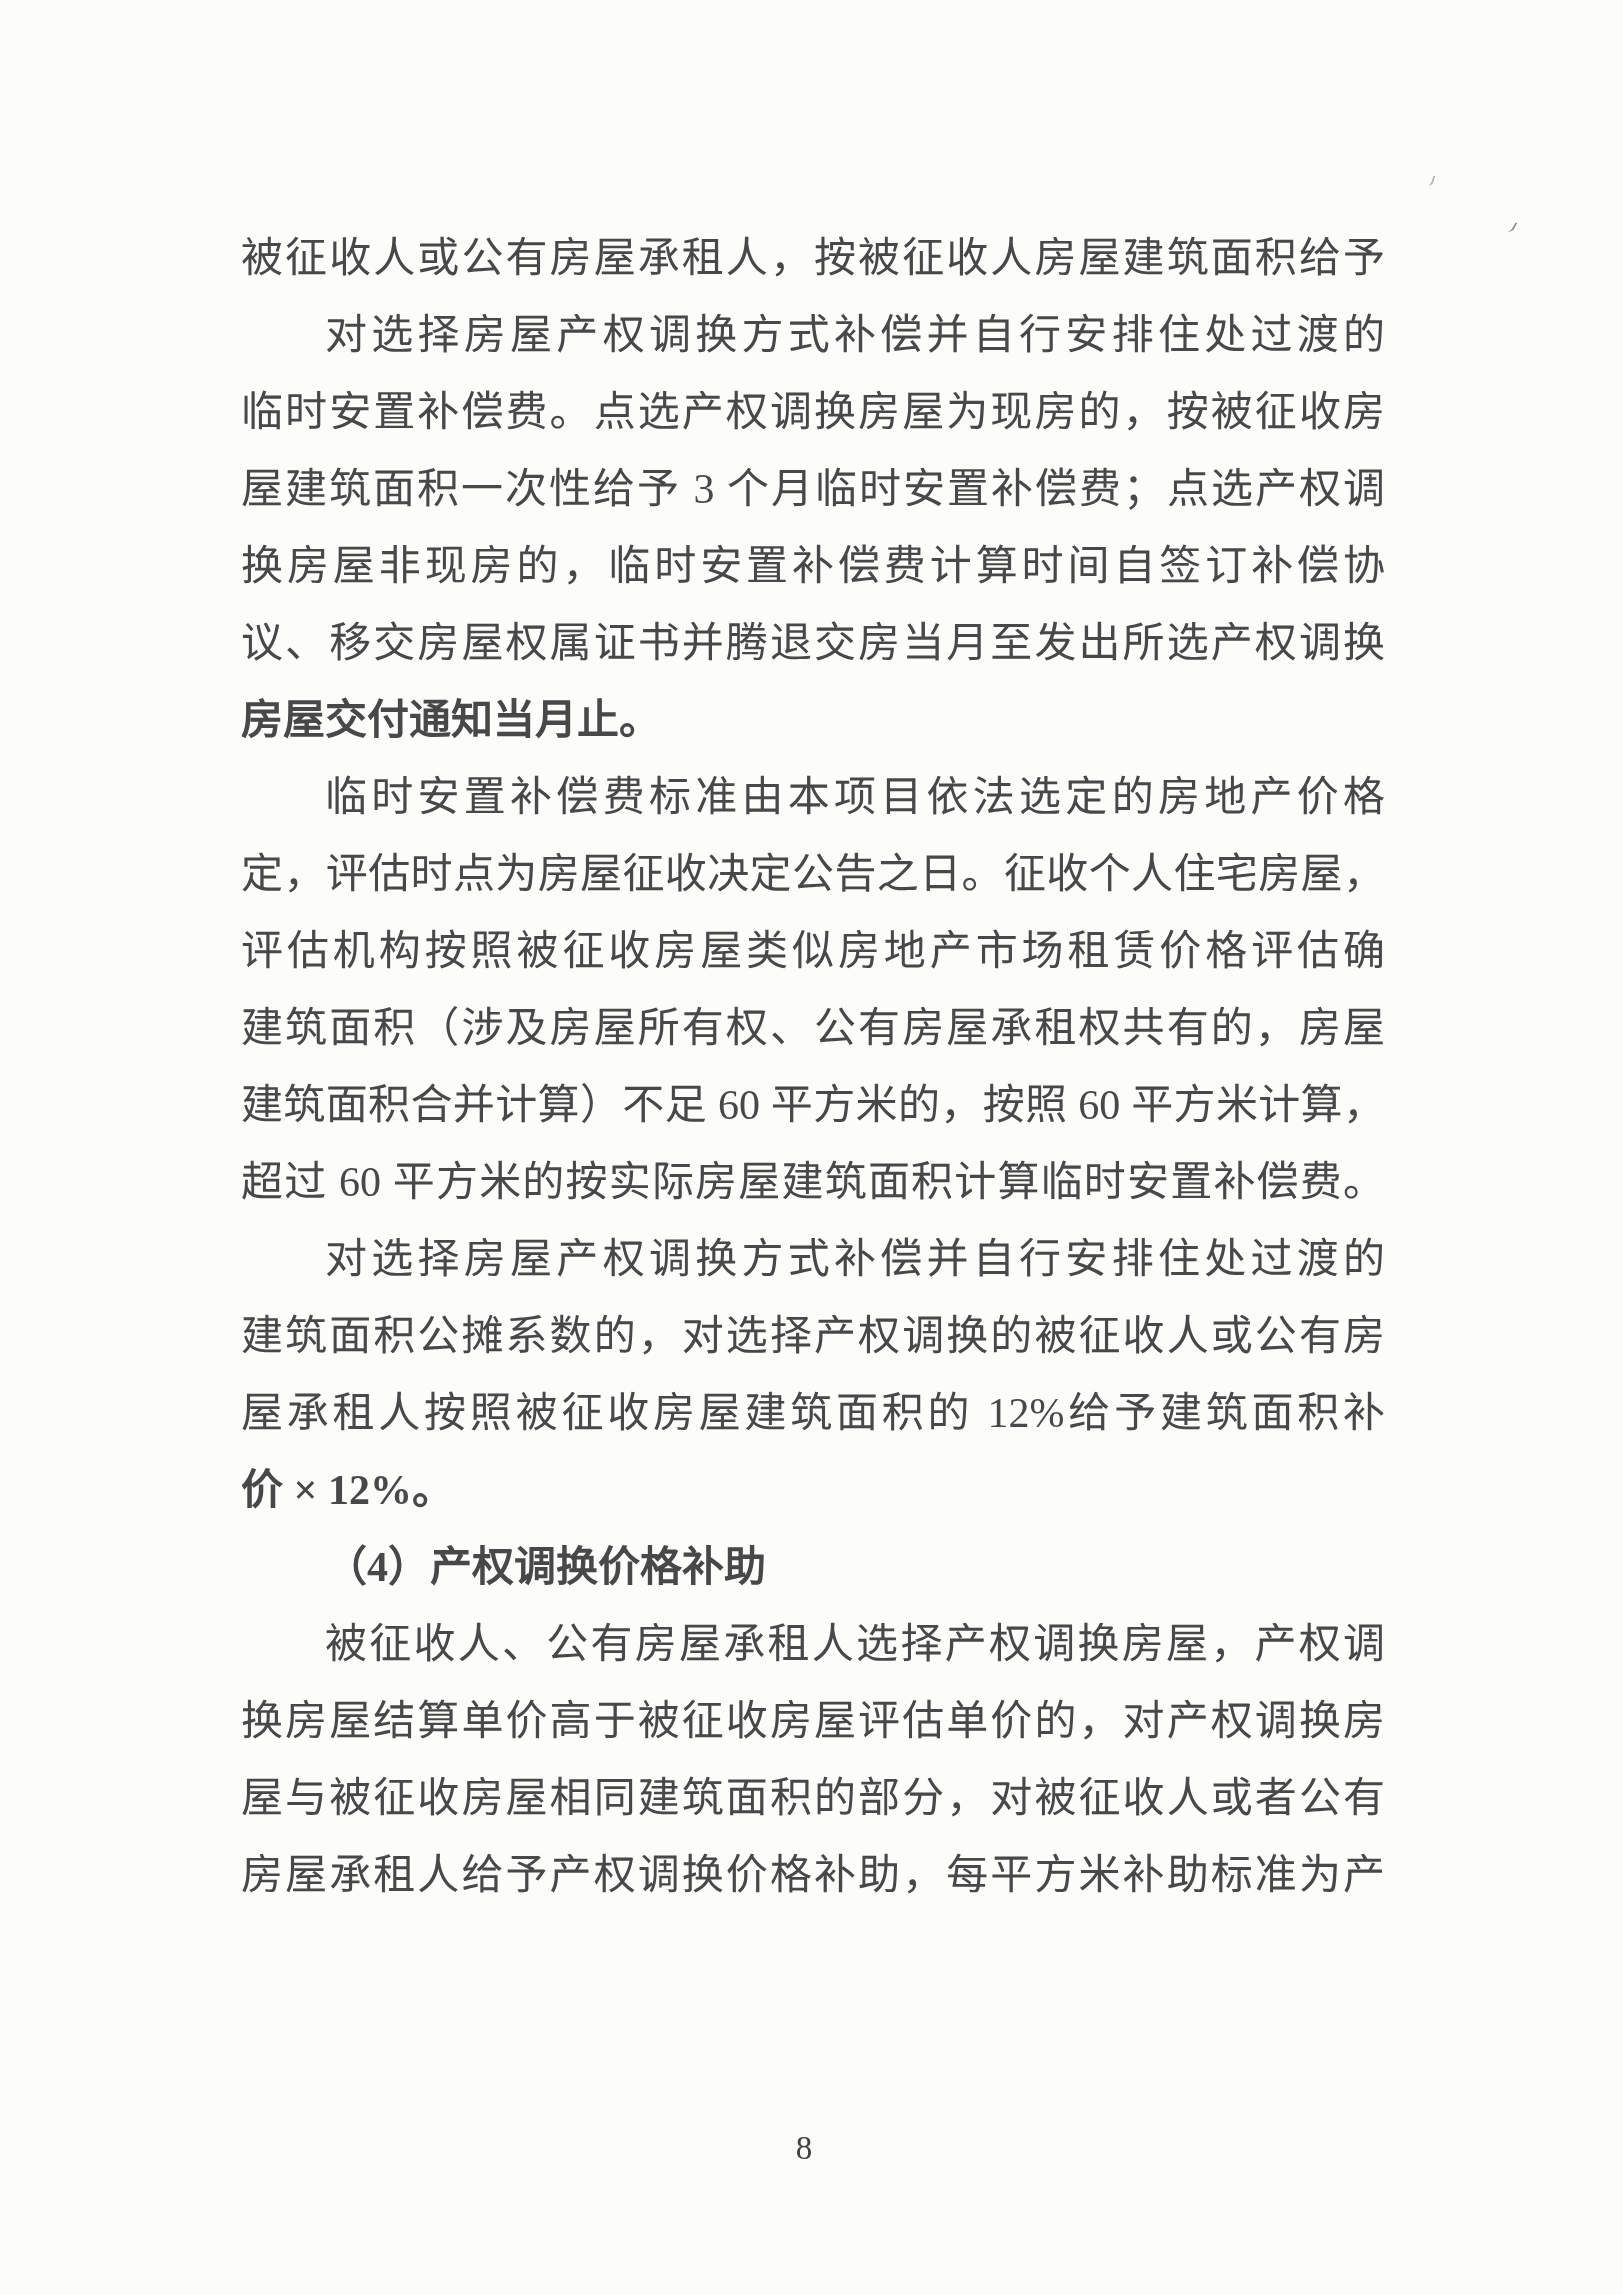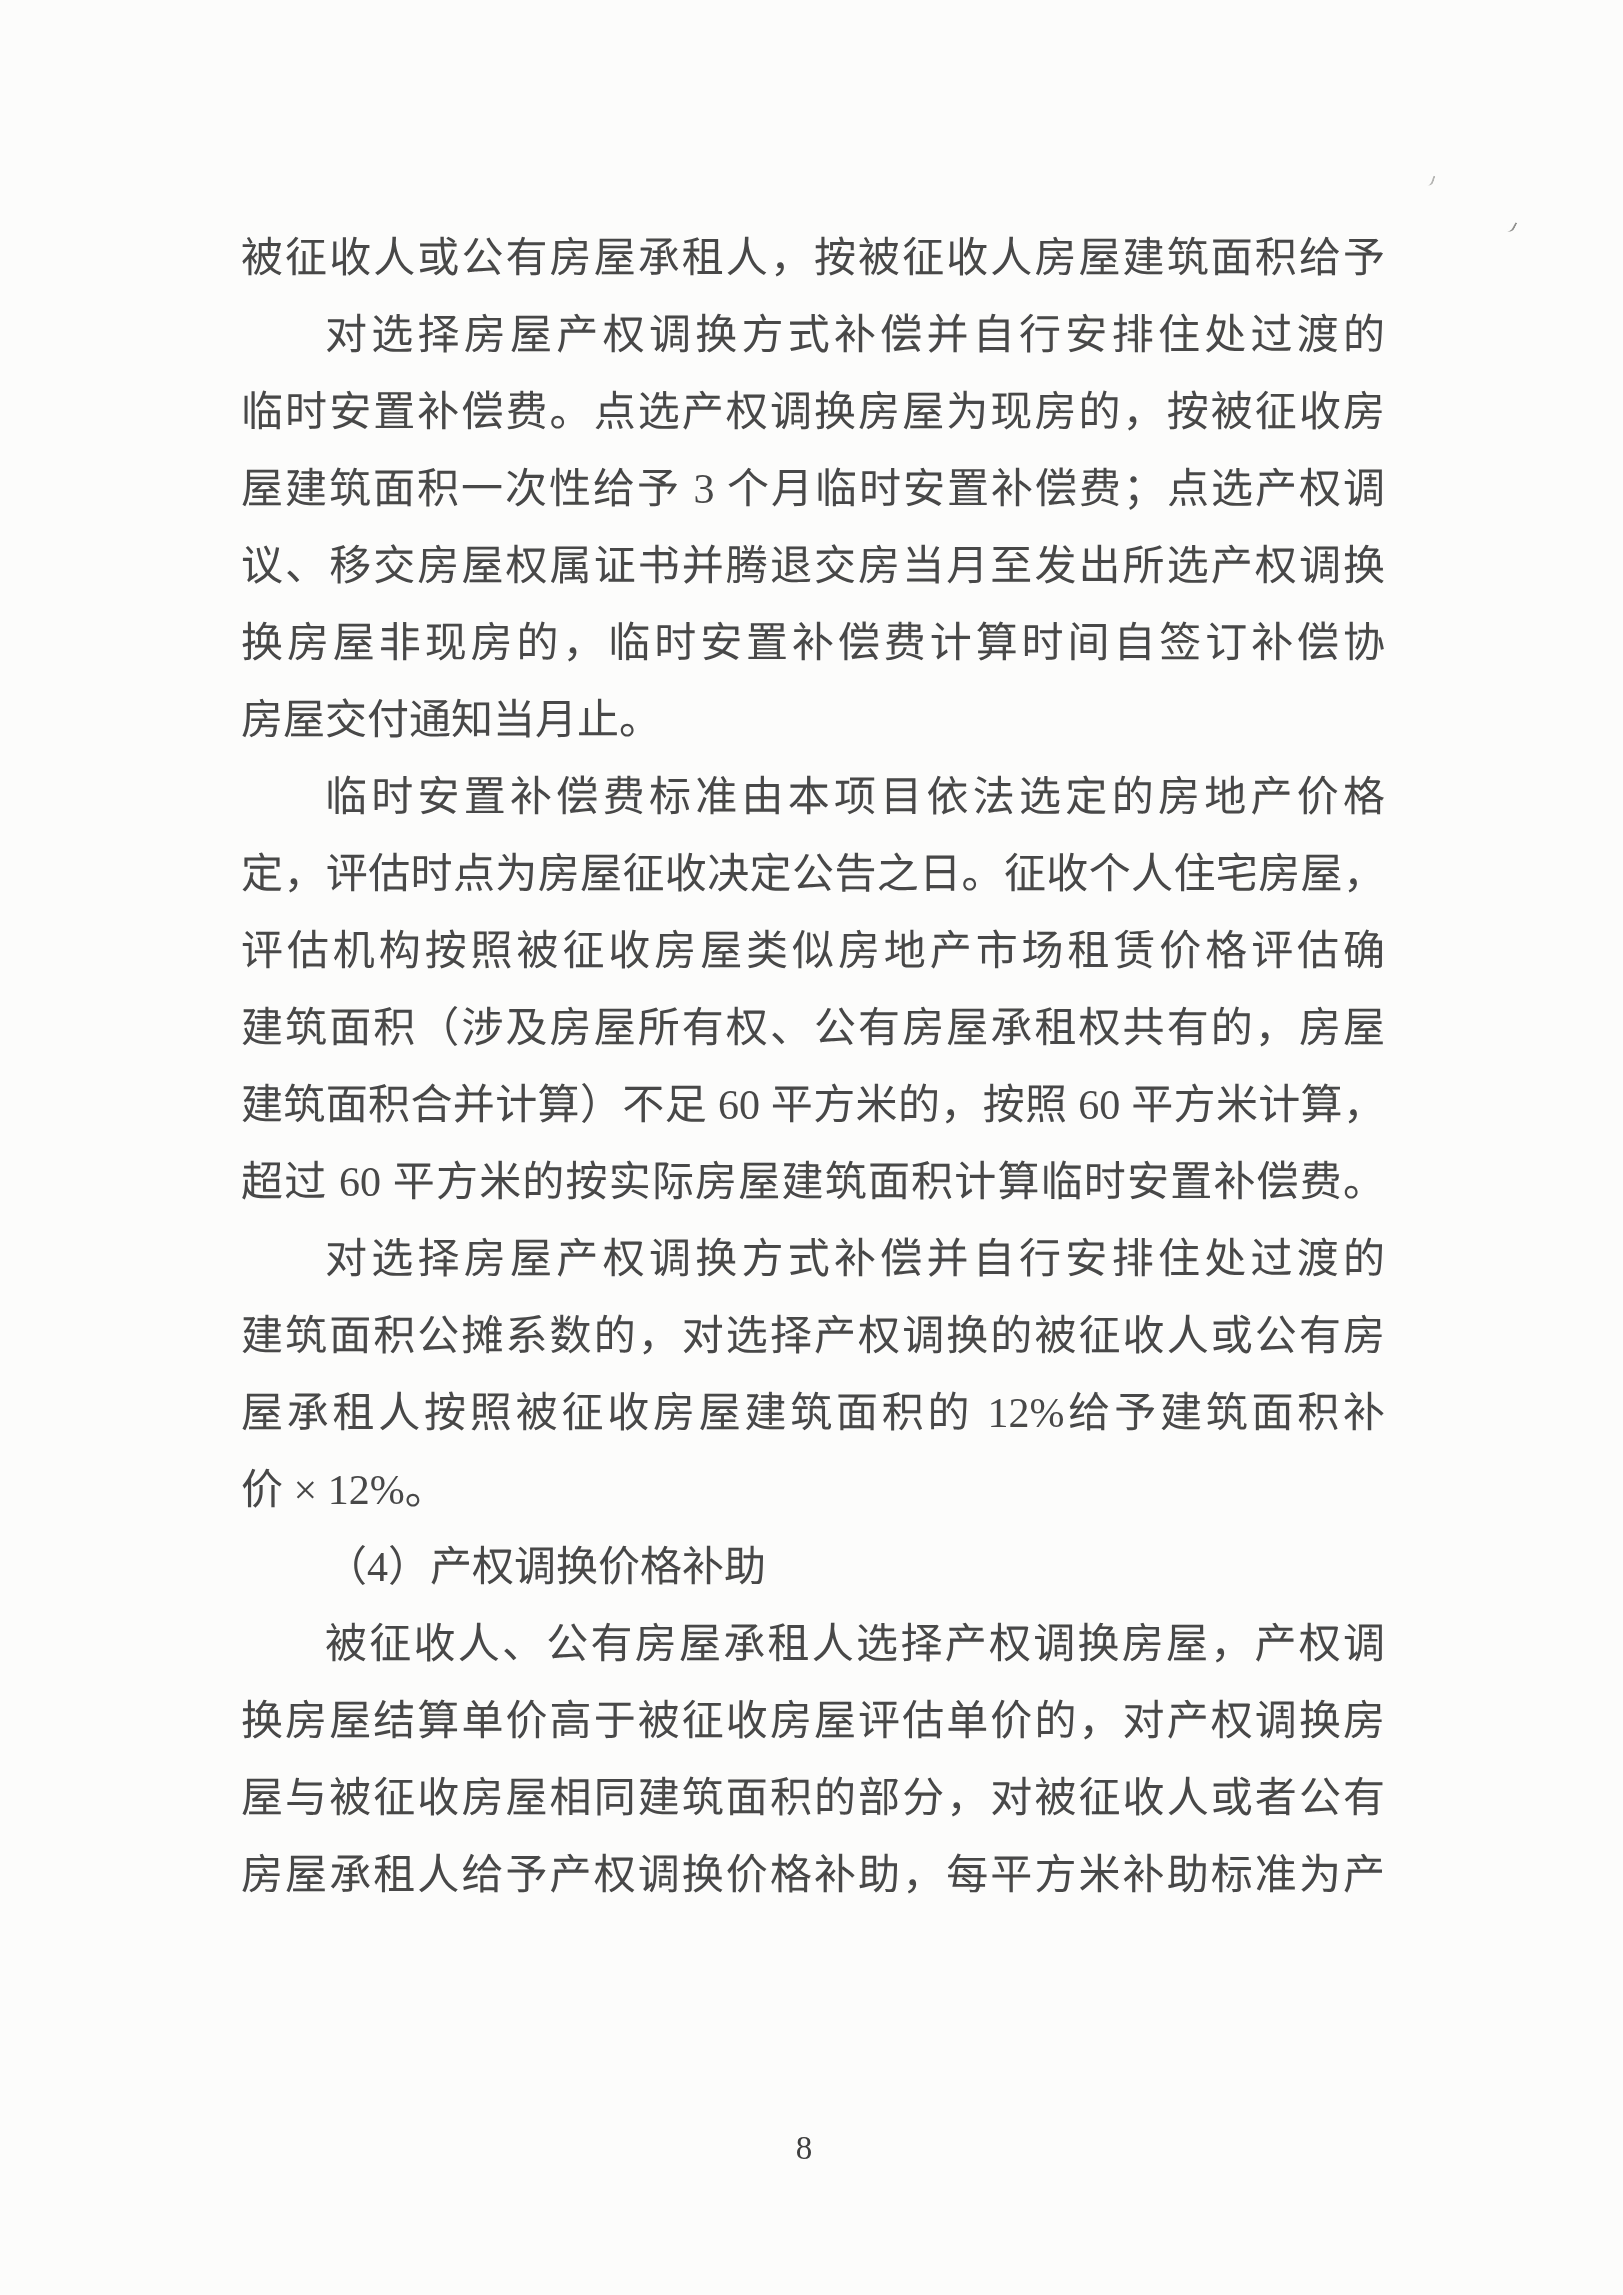--- a/index.html
+++ b/index.html
@@ -37,20 +37,21 @@
     text-align-last: left;
     white-space: normal;
   }
   .line.justify {
     text-align: justify;
     text-align-last: justify;
   }
   .line.left {
     text-align: right;
     text-align-last: left;
+    font-weight: bold;
   }
   .line.indent {
     text-indent: 2em;
   }
   .page-number {
     position: absolute;
     left: 755px;
     top: 2129px;
     width: 98px;
     height: 39px;
@@ -84,22 +85,22 @@
 </head>
 <body>
 
 <div class="page">
 
   <div class="textblock">
     <div class="line justify">被征收人或公有房屋承租人，按被征收人房屋建筑面积给予</div>
     <div class="line indent justify">对选择房屋产权调换方式补偿并自行安排住处过渡的</div>
     <div class="line justify">临时安置补偿费。点选产权调换房屋为现房的，按被征收房</div>
     <div class="line justify">屋建筑面积一次性给予 3 个月临时安置补偿费；点选产权调</div>
+    <div class="line justify">换房屋非现房的，临时安置补偿费计算时间自签订补偿协</div>
     <div class="line justify">议、移交房屋权属证书并腾退交房当月至发出所选产权调换</div>
-    <div class="line justify">换房屋非现房的，临时安置补偿费计算时间自签订补偿协</div>
     <div class="line left">房屋交付通知当月止。</div>
     <div class="line indent justify">临时安置补偿费标准由本项目依法选定的房地产价格</div>
     <div class="line justify">定，评估时点为房屋征收决定公告之日。征收个人住宅房屋，</div>
     <div class="line justify">评估机构按照被征收房屋类似房地产市场租赁价格评估确</div>
     <div class="line justify">建筑面积（涉及房屋所有权、公有房屋承租权共有的，房屋</div>
     <div class="line justify">建筑面积合并计算）不足 60 平方米的，按照 60 平方米计算，</div>
     <div class="line justify">超过 60 平方米的按实际房屋建筑面积计算临时安置补偿费。</div>
     <div class="line indent justify">对选择房屋产权调换方式补偿并自行安排住处过渡的</div>
     <div class="line justify">建筑面积公摊系数的，对选择产权调换的被征收人或公有房</div>
     <div class="line justify">屋承租人按照被征收房屋建筑面积的 12%给予建筑面积补</div>

